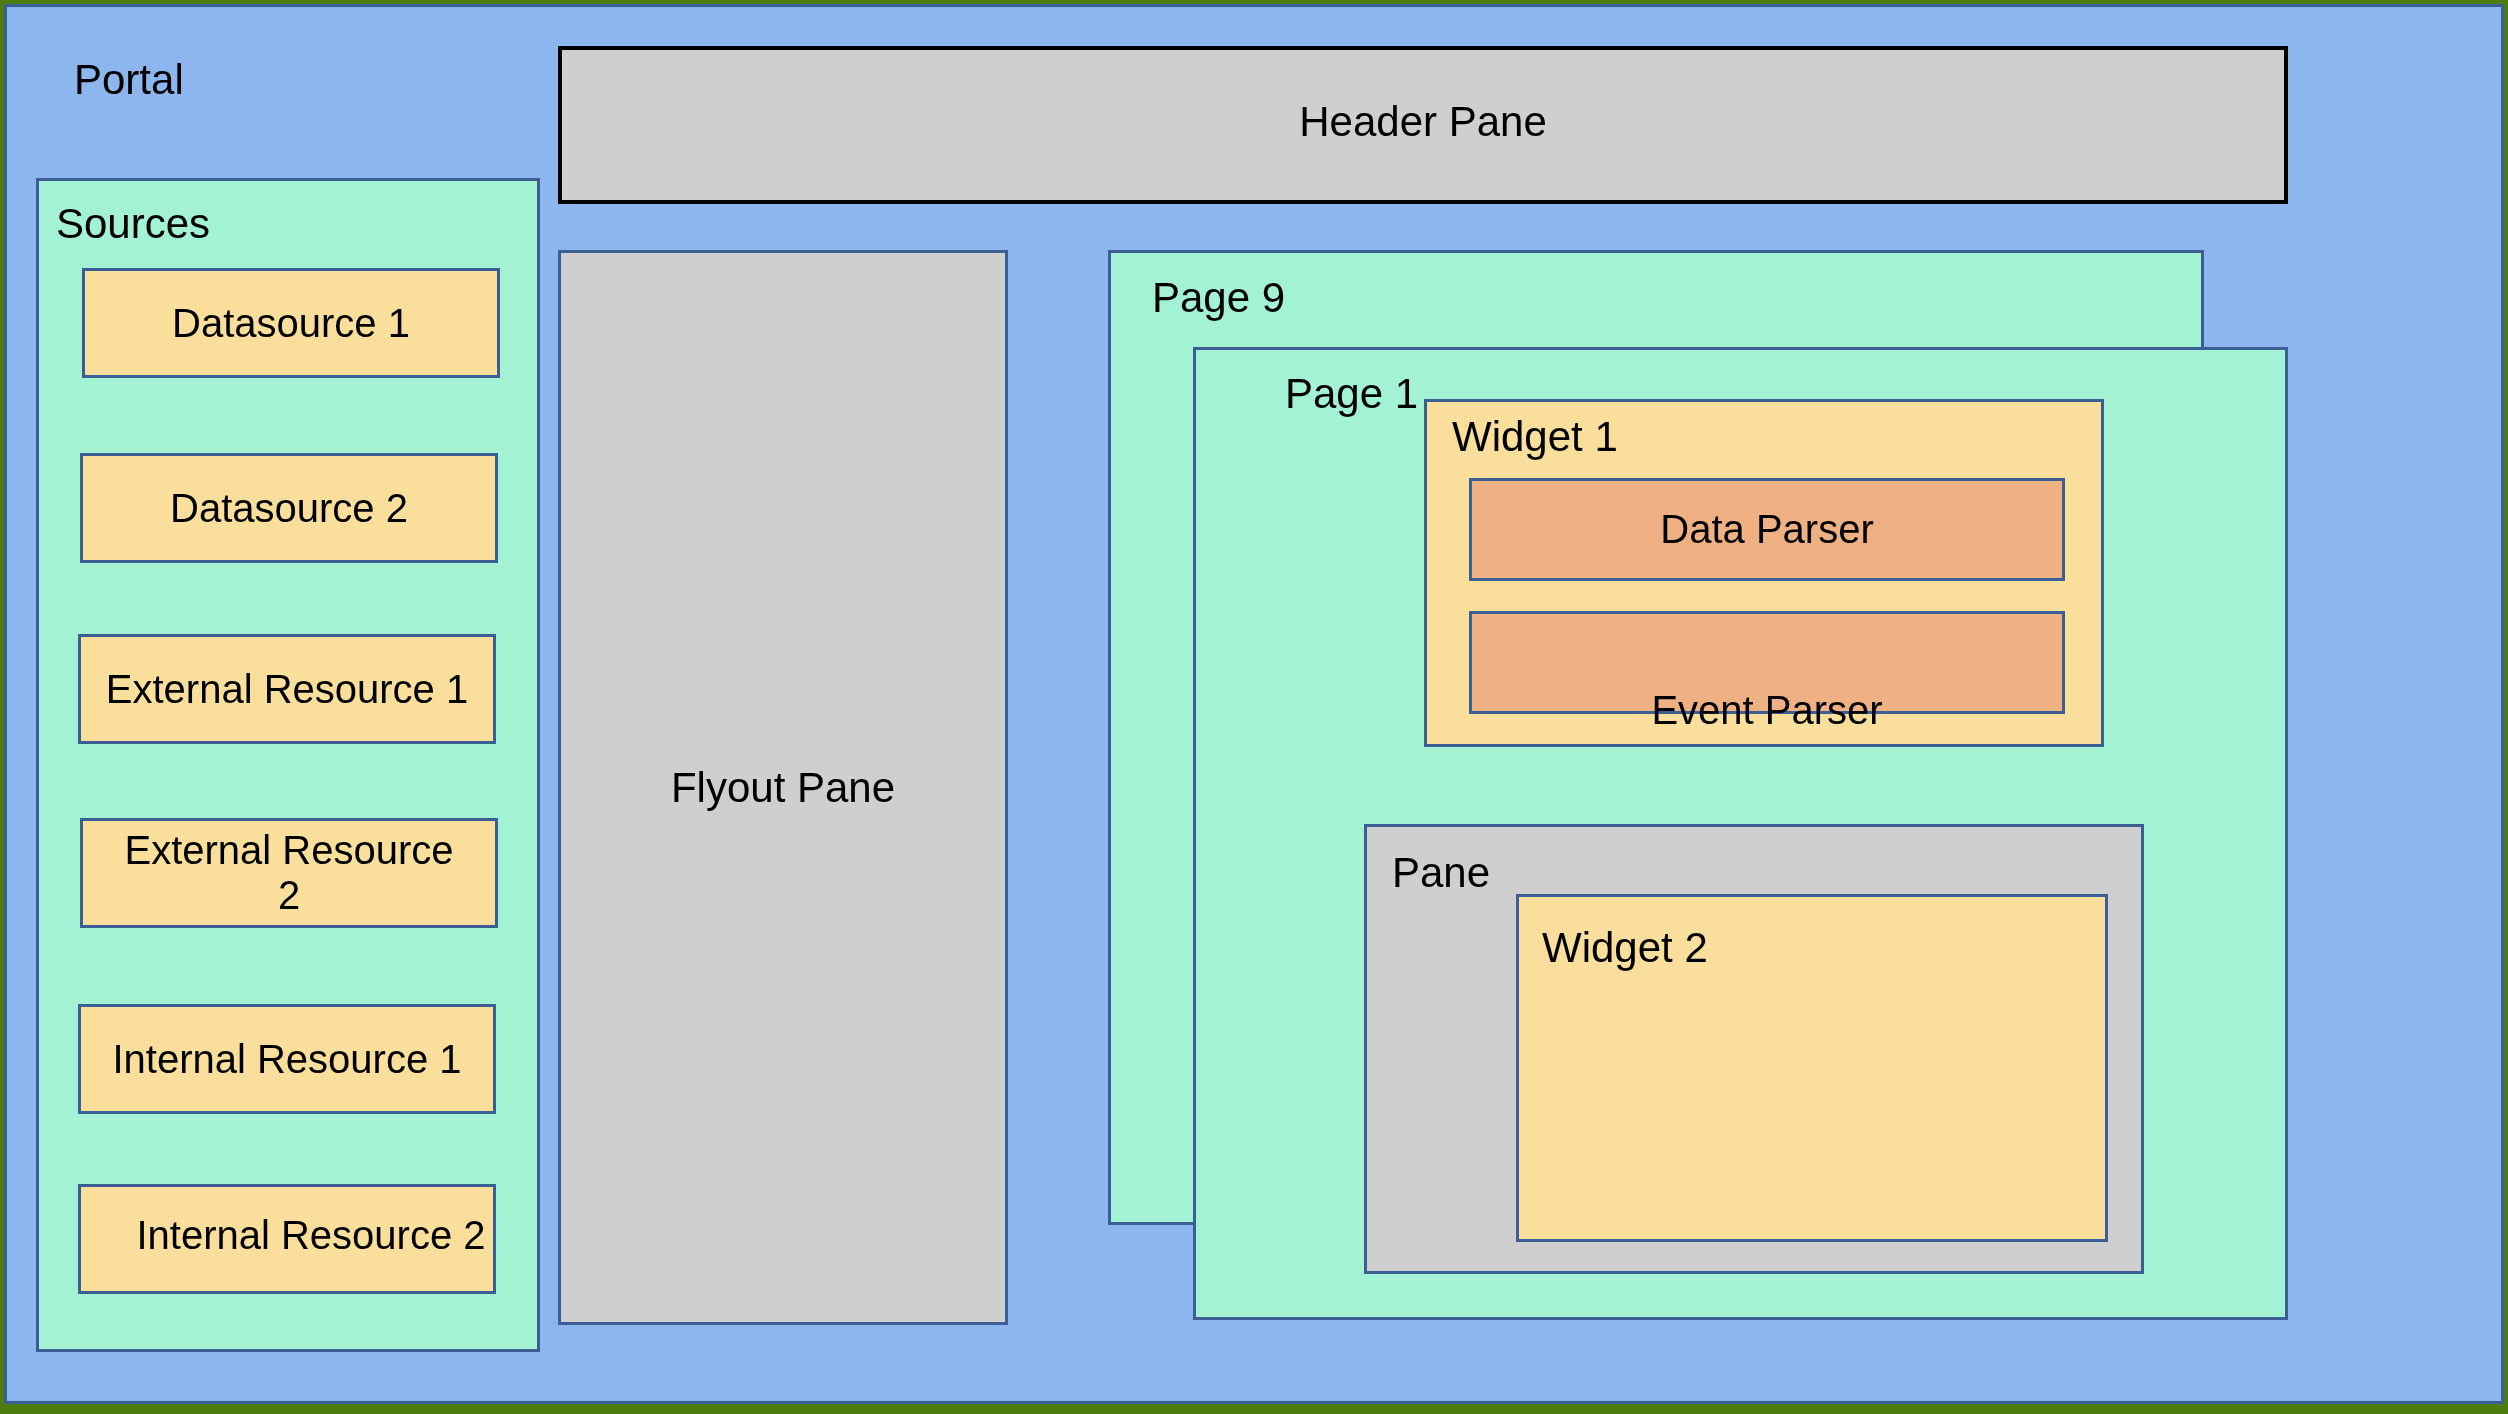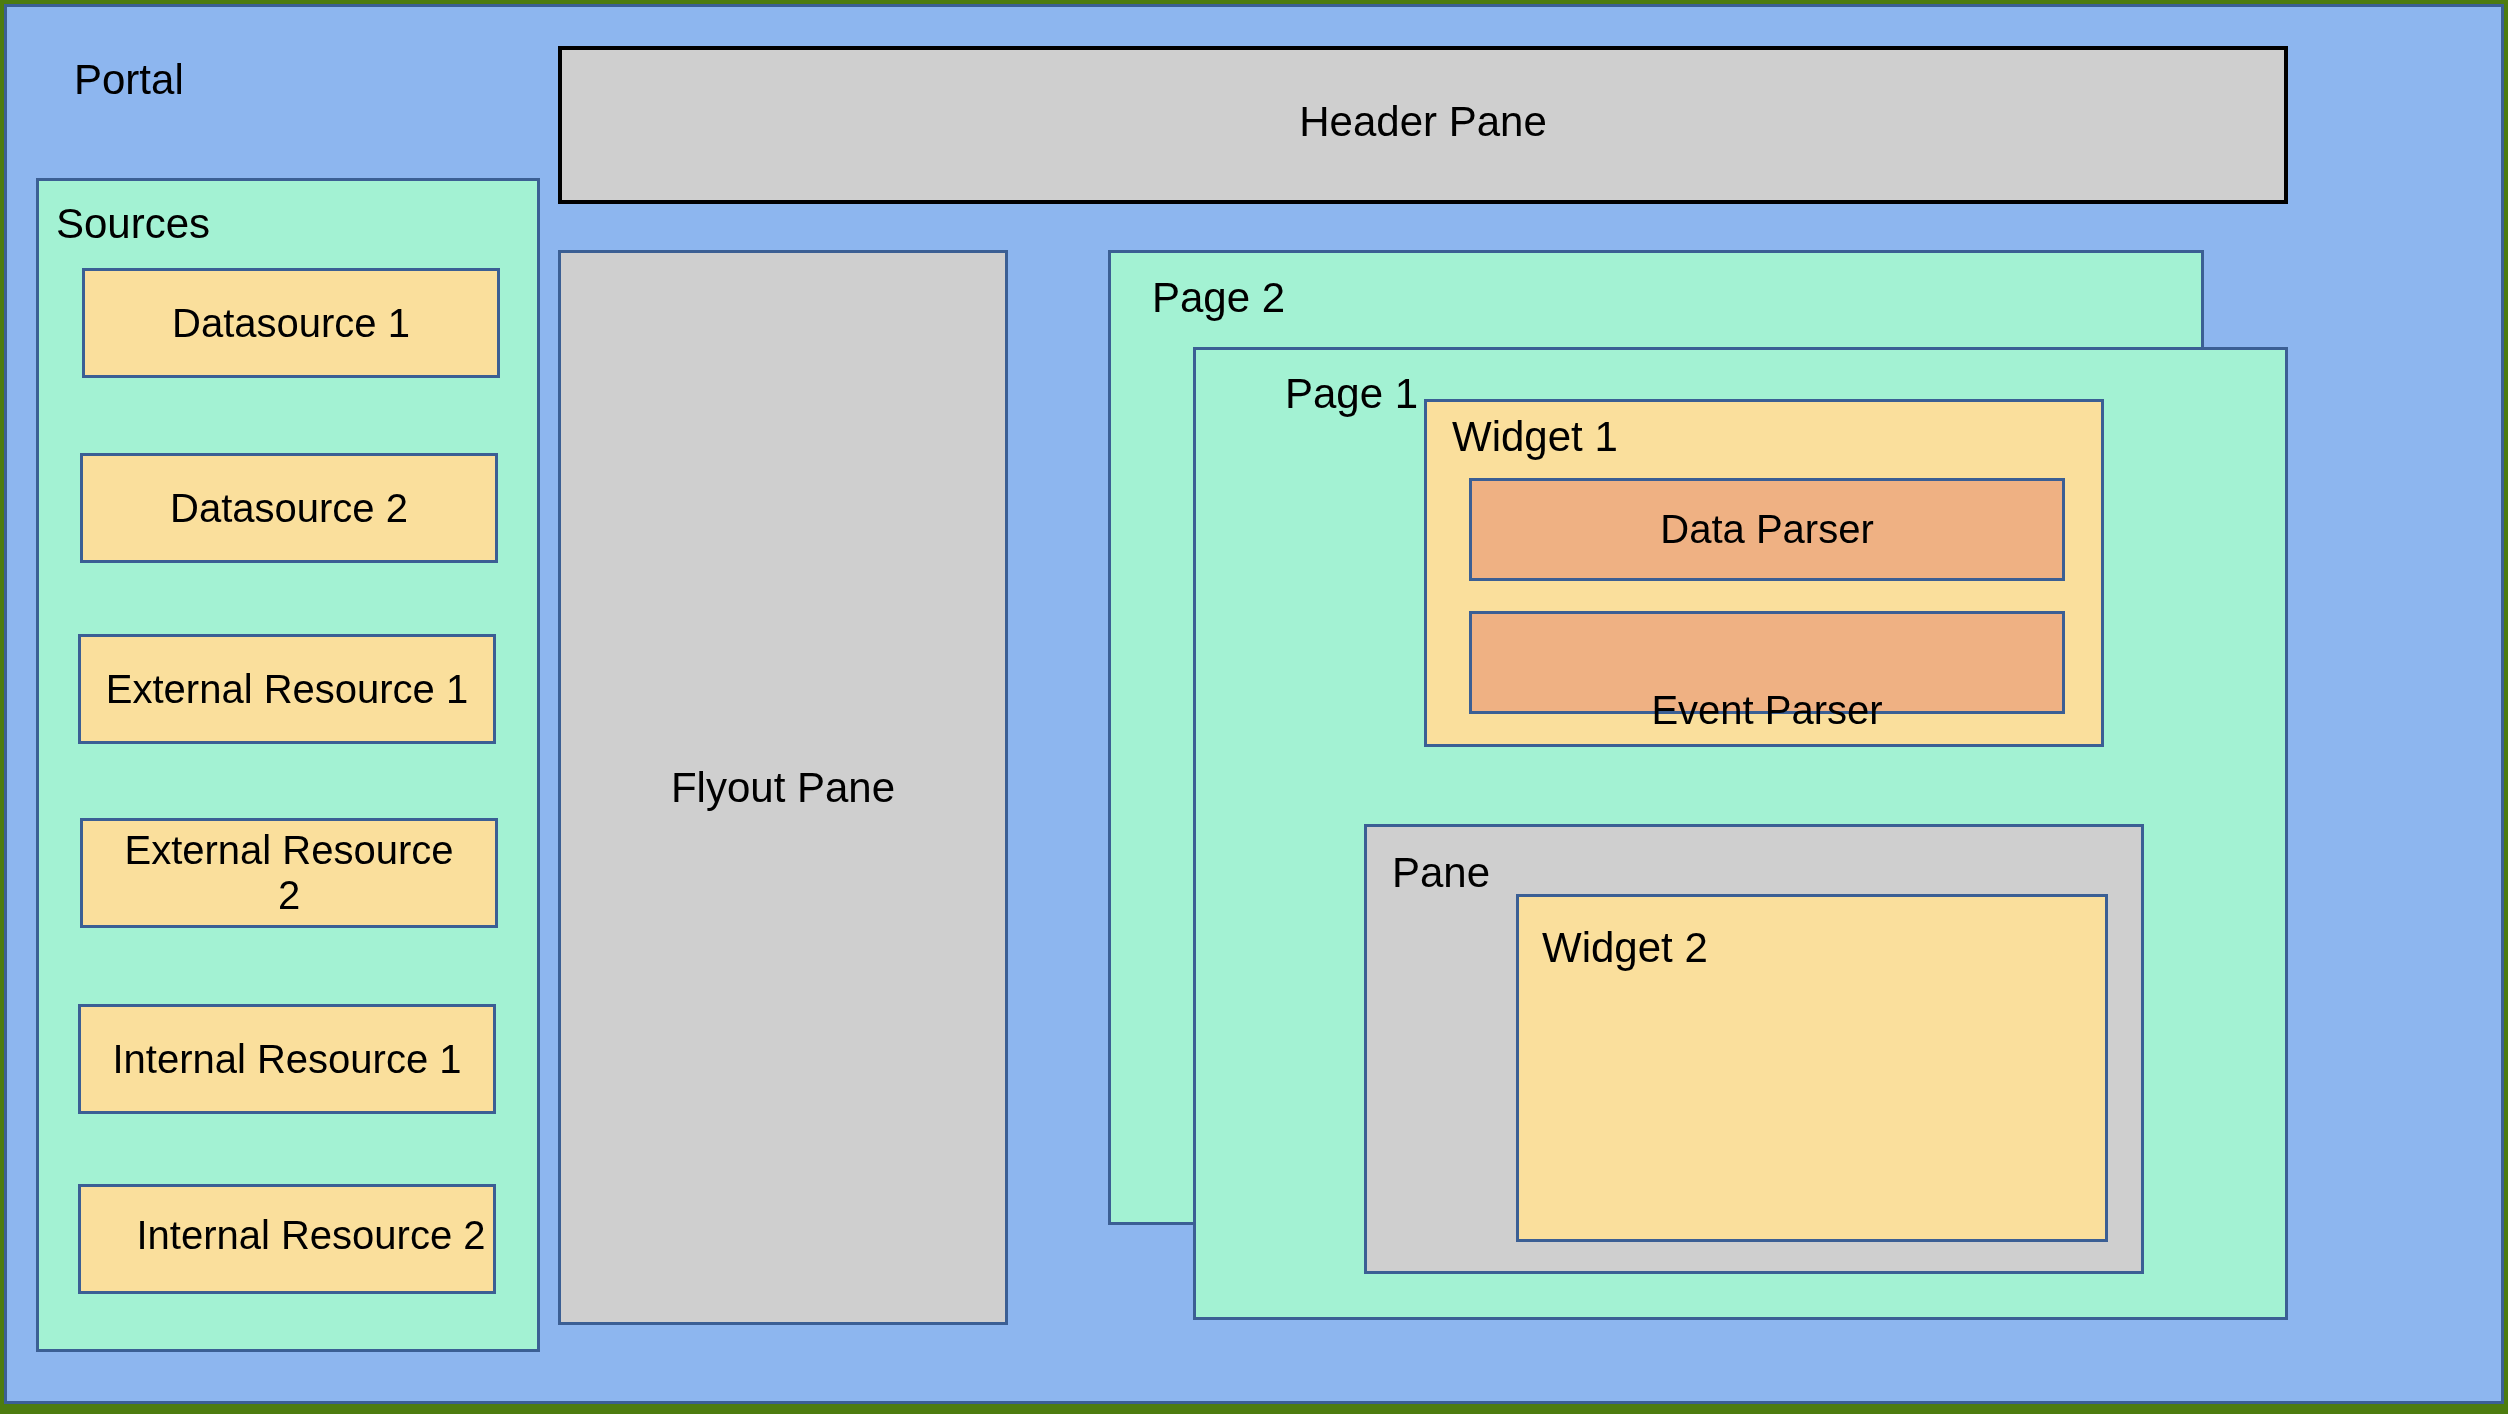--- a/index.html
+++ b/index.html
@@ -85,21 +85,21 @@
   <div class="box fill-yellow" style="left:78px; top:1184px; width:418px; height:110px;"></div>
   <div class="label-center t40" style="left:78px; top:1180px; width:418px; height:110px;margin-left:24px;">Internal Resource 2</div>
 
   <div class="box black-border fill-gray" style="left:558px; top:46px; width:1730px; height:158px;"></div>
   <div class="label-center t42" style="left:558px; top:46px; width:1730px; height:152px;">Header Pane</div>
 
   <div class="box fill-gray" style="left:558px; top:250px; width:450px; height:1075px;"></div>
   <div class="label-center t42" style="left:558px; top:250px; width:450px; height:1075px;">Flyout Pane</div>
 
   <div class="box fill-green" style="left:1108px; top:250px; width:1096px; height:975px;"></div>
-  <div class="label-tl t42" style="left:1152px; top:276px;">Page 2</div>
+  <div class="label-tl t42" style="left:1152px; top:276px;">Page 9</div>
 
   <div class="box fill-green" style="left:1193px; top:347px; width:1095px; height:973px;"></div>
   <div class="label-tl t42" style="left:1243px; top:372px;margin-left:42px;">Page 1</div>
 
   <div class="box fill-yellow" style="left:1424px; top:399px; width:680px; height:348px;"></div>
   <div class="label-tl t42" style="left:1452px; top:415px;">Widget 1</div>
 
   <div class="box fill-orange" style="left:1469px; top:478px; width:596px; height:103px;"></div>
   <div class="label-center t40" style="left:1469px; top:478px; width:596px; height:103px;">Data Parser</div>
 

